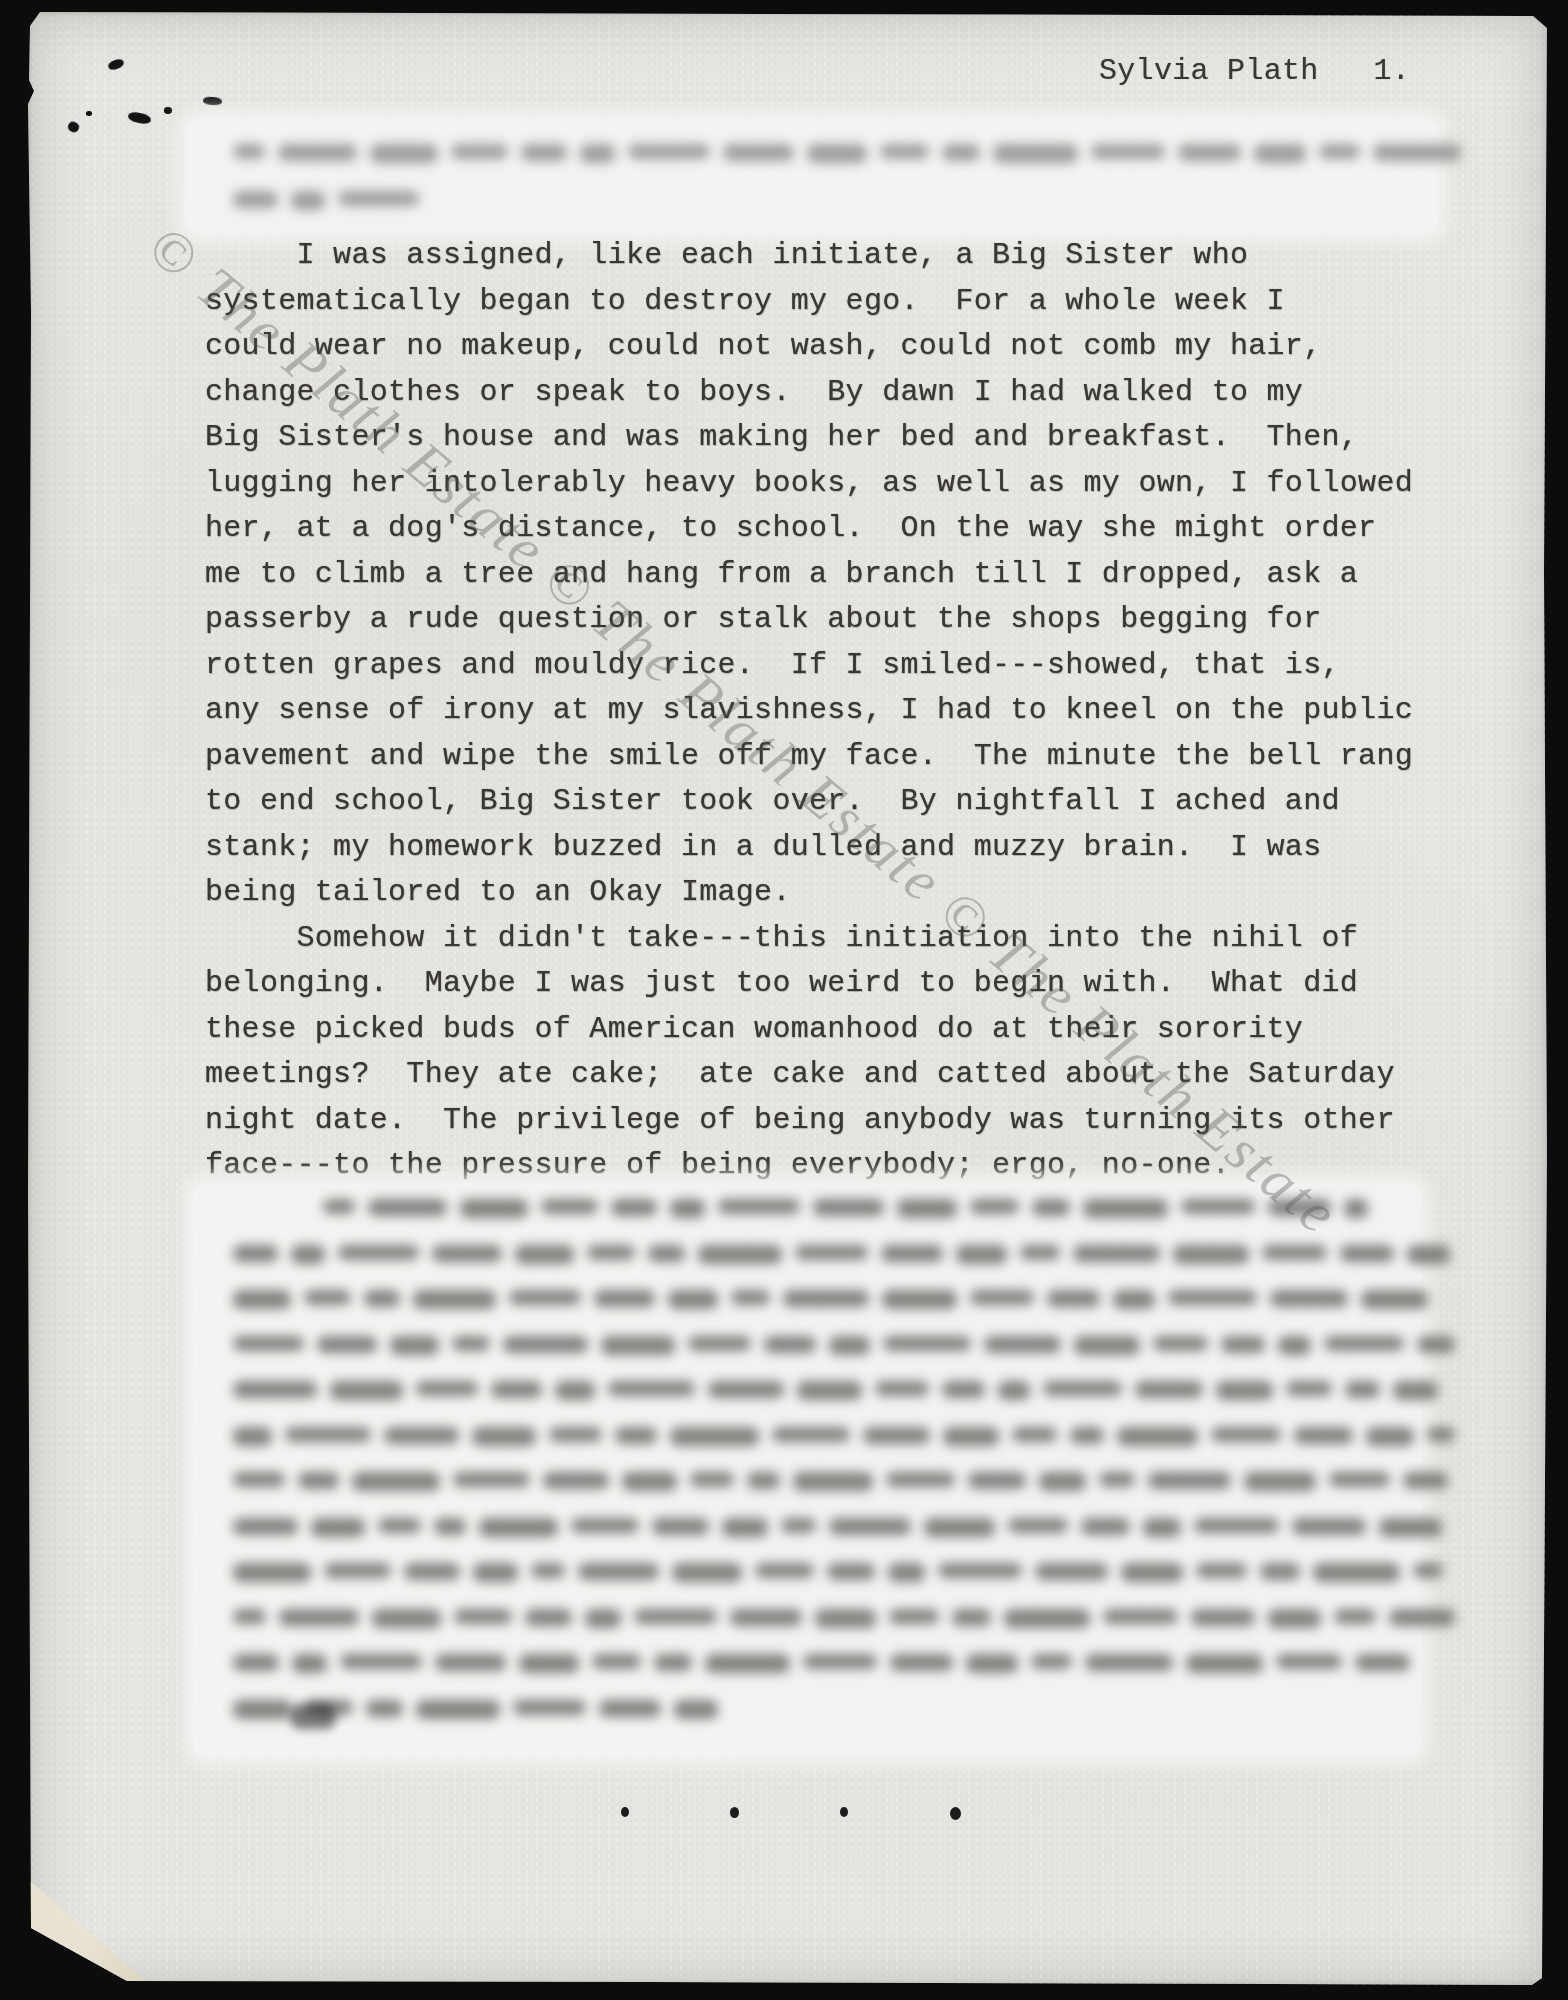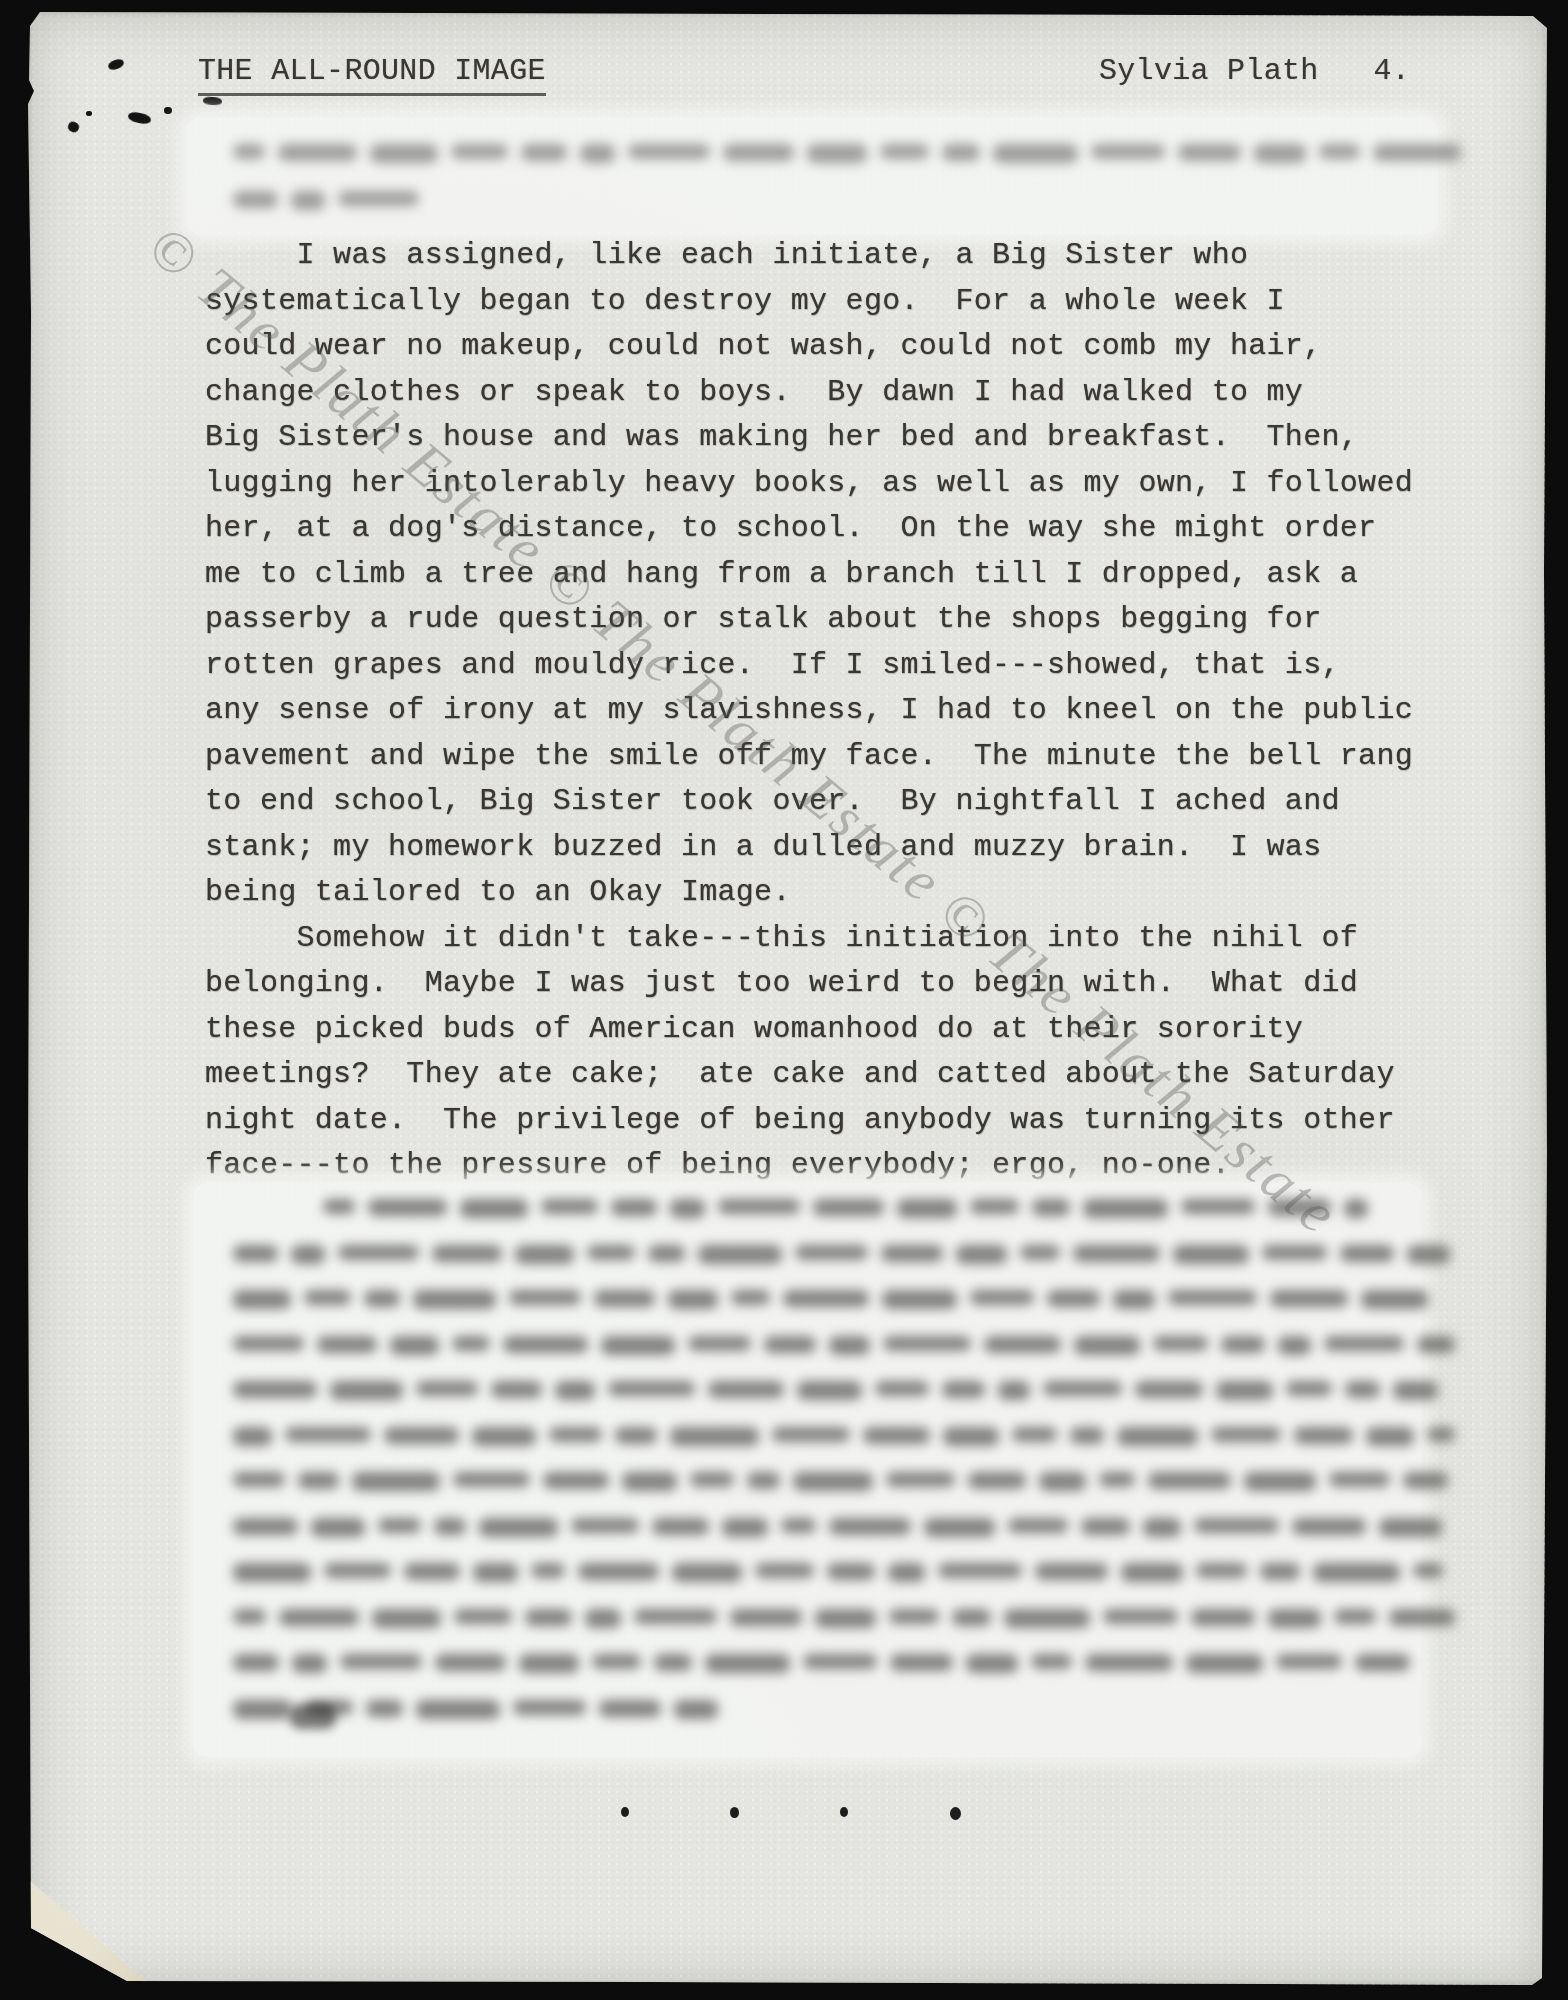--- a/index.html
+++ b/index.html
@@ -87,22 +87,21 @@
 
   <div id="specks">
       <div class="speck" style="left: 80px; top: 48px; width: 16px; height: 9px; transform: rotate(-20deg);"></div>
       <div class="speck" style="left: 175px; top: 85px; width: 19px; height: 8px; transform: rotate(4deg);"></div>
       <div class="speck" style="left: 100px; top: 101px; width: 23px; height: 10px; transform: rotate(12deg);"></div>
       <div class="speck" style="left: 136px; top: 95px; width: 8px; height: 7px; transform: rotate(0deg);"></div>
       <div class="speck" style="left: 40px; top: 110px; width: 11px; height: 10px; transform: rotate(28deg);"></div>
       <div class="speck" style="left: 58px; top: 99px; width: 6px; height: 5px; transform: rotate(0deg);"></div>
     </div>
 
-  <div class="hdr hdr-title">THE ALL-ROUND IMAGE</div>
-  <div class="hdr hdr-right">Sylvia Plath   4.</div>
+  <div class="hdr hdr-right">Sylvia Plath   1.</div>
 
   <div id="blur-top" class="blurband" style="left: 158px; top: 106px; width: 1252px; height: 116px;">
       <div class="blurline" style="left: 47px; top: 23px; width: 1230px;">
         <div class="blurword" style="left: 0px; width: 32px; height: 15px; background: rgba(130, 130, 128, 0.75);"></div>
         <div class="blurword" style="left: 45px; width: 79px; height: 17px; background: rgba(130, 130, 128, 0.75);"></div>
         <div class="blurword" style="left: 137px; width: 68px; height: 19px; background: rgba(130, 130, 128, 0.75);"></div>
         <div class="blurword" style="left: 218px; width: 57px; height: 15px; background: rgba(130, 130, 128, 0.75);"></div>
         <div class="blurword" style="left: 288px; width: 46px; height: 17px; background: rgba(130, 130, 128, 0.75);"></div>
         <div class="blurword" style="left: 347px; width: 35px; height: 19px; background: rgba(130, 130, 128, 0.75);"></div>
         <div class="blurword" style="left: 395px; width: 82px; height: 15px; background: rgba(130, 130, 128, 0.75);"></div>

